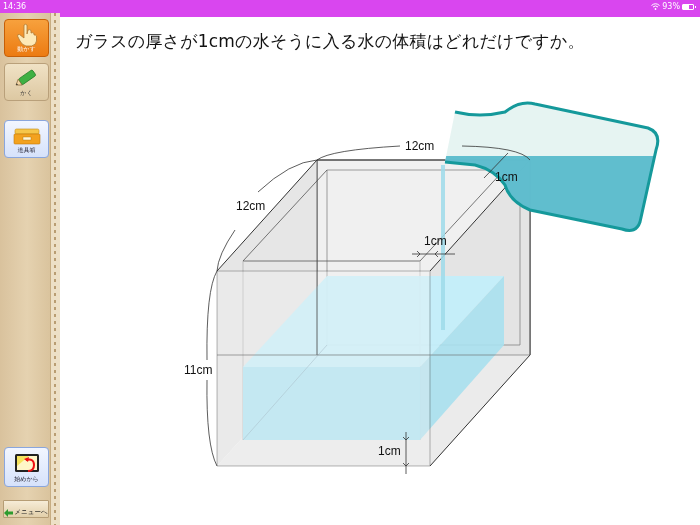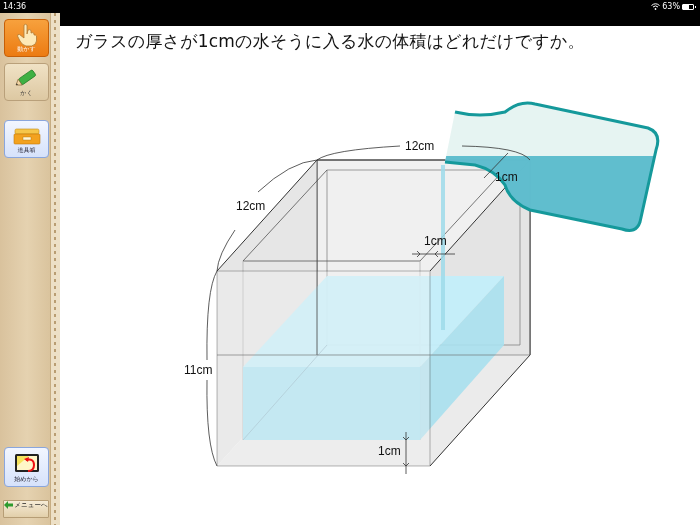--- a/index.html
+++ b/index.html
@@ -1,21 +1,21 @@
 <!DOCTYPE html>
 <html><head>
   <meta charset="utf-8">
   <style>
     * { margin: 0; padding: 0; box-sizing: border-box; }
     html, body { width: 700px; height: 525px; overflow: hidden; background: #fff; }
     body { position: relative; font-family: "DejaVu Sans", "Liberation Sans", sans-serif; }
 
     .status-bar {
-      position: absolute; left: 0; top: 0; width: 700px; height: 26px;
-      background: #000000; color: #fff; font-size: 8px; line-height: 13px;
+      position: absolute; left: 0; top: 0; width: 700px; height: 17px;
+      background: #d946ef; color: #fff; font-size: 8px; line-height: 13px;
     }
     .status-bar .time { position: absolute; left: 3px; top: 0; }
     .status-bar .right { position: absolute; right: 6px; top: 0; display: flex; align-items: center; gap: 2px; }
     .battery { width: 12px; height: 6px; border: 1px solid #fff; border-radius: 1px; position: relative; }
     .battery::before { content: ""; position: absolute; left: 0; top: 0; width: 63%; height: 100%; background: #fff; }
     .battery::after { content: ""; position: absolute; right: -3px; top: 1px; width: 1px; height: 2px; background: #fff; }
 
     .sidebar {
       position: absolute; left: 0; top: 13px; width: 54px; height: 512px;
       background: linear-gradient(90deg, #d9c29d 0%, #e5d2b0 50%, #d8c19a 100%);
@@ -34,21 +34,21 @@
       border-radius: 4px; display: flex; flex-direction: column; align-items: center; justify-content: flex-end;
       font-size: 6px; padding-bottom: 2px; cursor: pointer;
     }
     .tool-move { top: 19px; background: linear-gradient(180deg, #f7a13d, #ec7b12); border: 1px solid #c65f07; color: #fff; }
     .tool-draw { top: 63px; background: linear-gradient(180deg, #f0e2c5, #ddc8a2); border: 1px solid #b9a07a; color: #333; }
     .tool-box { top: 120px; background: linear-gradient(180deg, #f2f6ff, #d6e2fb); border: 1px solid #8aa6dd; color: #223; }
     .tool-reset { top: 447px; height: 40px; background: linear-gradient(180deg, #f2f6ff, #d6e2fb); border: 1px solid #8aa6dd; color: #223; }
     .menu-btn {
       position: absolute; left: 3px; top: 500px; width: 46px; height: 18px;
       background: linear-gradient(180deg, #f6ecd7, #e2cfaa); border: 1px solid #b69d75; border-radius: 1px;
-      font-size: 6.5px; color: #222; display: flex; align-items: flex-start; justify-content: center; gap: 1px; cursor: pointer;
+      font-size: 6.5px; color: #222; display: flex; align-items: flex-end; justify-content: center; gap: 1px; cursor: pointer;
     }
     .icon-wrap { position: absolute; left: 50%; transform: translateX(-50%); }
 
     .question {
       position: absolute; left: 75px; top: 30px; font-size: 17px; color: #111; letter-spacing: 0.2px;
       font-family: "DejaVu Sans", sans-serif;
     }
 
     .canvas { position: absolute; left: 0; top: 0; }
     .lbl { font-family: "Liberation Sans", "DejaVu Sans", sans-serif; font-size: 12px; fill: #111; }
@@ -57,21 +57,21 @@
 <body>
 
 <div class="status-bar">
   <span class="time">14:36</span>
   <span class="right">
     <svg width="9" height="7" viewBox="0 0 9 7">
       <path d="M0.5 2.5 Q4.5 -1 8.5 2.5" stroke="#fff" stroke-width="1" fill="none"></path>
       <path d="M2 4 Q4.5 1.8 7 4" stroke="#fff" stroke-width="1" fill="none"></path>
       <circle cx="4.5" cy="6" r="0.9" fill="#fff"></circle>
     </svg>
-    <span>63%</span>
+    <span>93%</span>
     <span class="battery"></span>
   </span>
 </div>
 
 <div class="sidebar"></div>
 <div class="sidebar-edge"></div>
 
 <div class="tool-btn tool-move">
   <svg class="icon-wrap" style="top:3px" width="22" height="24" viewBox="0 0 22 24">
     <path d="M8 2 Q9.5 0.5 11 2 L11 11 L12 7 Q13.5 6 15 7.5 L15 10 Q16.5 9 18 10.5 L18 12 Q19.5 11.5 20.5 13 L20.5 18 Q20 22 15.5 23 L10 23 Q6 22 4 18 L1.5 13 Q1.5 11 3.5 11.5 L8 15 Z" fill="#fde9b8" stroke="#b07a33" stroke-width="0.8"></path>

